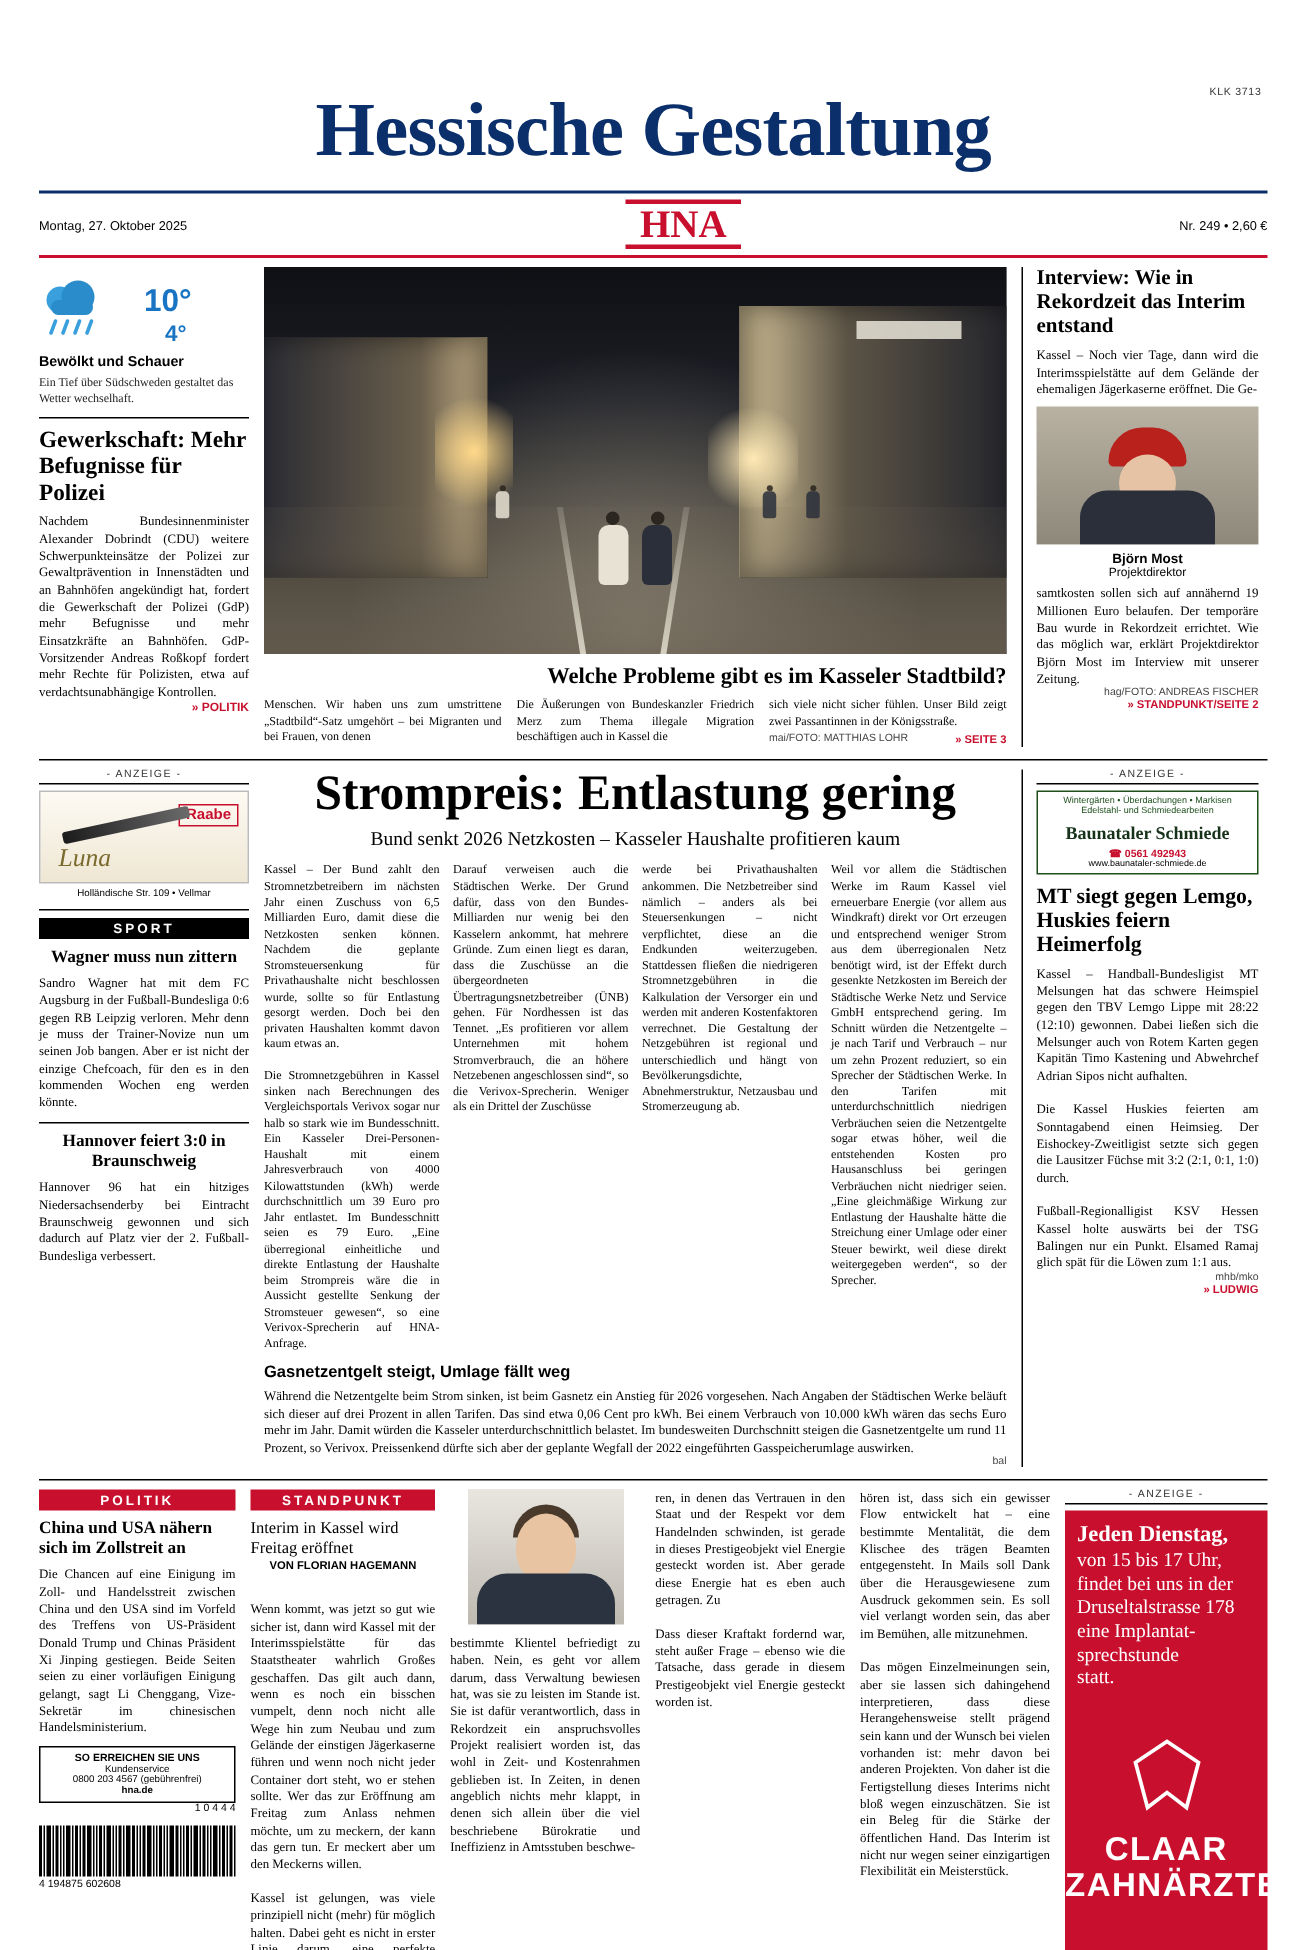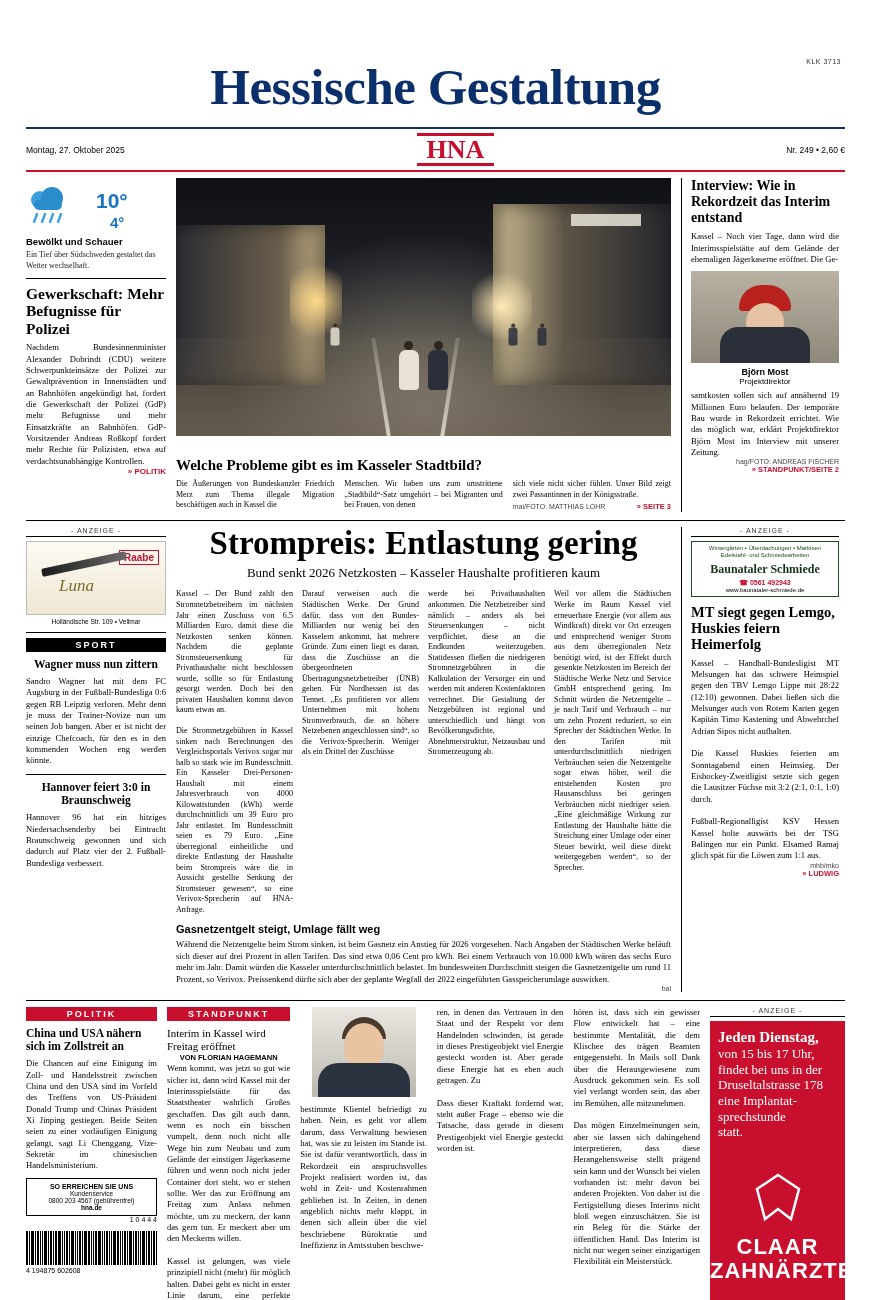--- a/index.html
+++ b/index.html
@@ -81,21 +81,21 @@
   .ped { position:absolute; bottom:18%; }
   .ped .head { width:9px; height:9px; border-radius:50%; background:#2c2620; margin:0 auto; }
   .ped .body { width:20px; height:40px; border-radius:7px 7px 4px 4px; }
   .ped.p1 { left:45%; }
   .ped.p1 .body { background:#e8e2d4; }
   .ped.p2 { left:51%; }
   .ped.p2 .body { background:#2a2f3a; }
   .ped.small { bottom:30%; transform:scale(.45); opacity:.85; }
 
   .photo-cap {
-    font-family:"Liberation Serif",serif; font-weight:bold; font-size:15px; text-align:left; margin-top:21px;
+    font-family:"Liberation Serif",serif; font-weight:bold; font-size:15px; text-align:right; margin-top:7px;
   }
   .cap-cols { display:flex; gap:10px; margin-top:5px; }
   .cap-cols > div { flex:1; font-size:8px; line-height:1.3; text-align:justify; }
   .credit { font-family:"Liberation Sans",sans-serif; font-size:7px; color:#444; }
   .seite { color:#c8102e; font-weight:bold; font-family:"Liberation Sans",sans-serif; font-size:7.5px; }
 
   
   .vrule { border-left:1px solid #000; }
   .iv-head { font-family:"Liberation Serif",serif; font-weight:bold; font-size:14px; line-height:1.12; margin-bottom:6px; }
   .portrait { width:100%; height:92px; margin:6px 0 4px; position:relative; overflow:hidden; background:#cfcabd; }
@@ -106,23 +106,23 @@
   .name { font-family:"Liberation Sans",sans-serif; font-weight:bold; font-size:9px; text-align:center; }
   .role { font-family:"Liberation Sans",sans-serif; font-size:8px; text-align:center; margin-bottom:4px; }
   .right-credit { font-family:"Liberation Sans",sans-serif; font-size:7px; text-align:right; color:#444; }
   .right-seite { text-align:right; color:#c8102e; font-weight:bold; font-family:"Liberation Sans",sans-serif; font-size:7.5px; }
 
   
   .band { border-top:1px solid #000; margin-top:8px; padding-top:6px; }
   .mainrow { display:flex; gap:10px; }
   .ad-col { width:140px; }
   .anzeige-lbl { font-family:"Liberation Sans",sans-serif; font-size:7px; letter-spacing:1px; color:#333; text-align:center; border-bottom:1px solid #000; padding-bottom:2px; margin-bottom:4px;}
-  .ad-raabe { border:1px solid #bbb; height:74px; background:linear-gradient(180deg,#fdfaf3,#efe7d4); position:relative; }
+  .ad-raabe { border:1px solid #bbb; height:62px; background:linear-gradient(180deg,#fdfaf3,#efe7d4); position:relative; }
   .ad-raabe .pen { position:absolute; left:14px; top:18px; width:86px; height:8px; background:linear-gradient(90deg,#1b1b1b,#6b6b6b); transform:rotate(-12deg); border-radius:2px; }
-  .ad-raabe .luna { position:absolute; left:32px; top:34px; font-family:"Liberation Serif",serif; font-style:italic; font-size:17px; color:#7a6a2d; }
+  .ad-raabe .luna { position:absolute; left:12px; top:34px; font-family:"Liberation Serif",serif; font-style:italic; font-size:17px; color:#7a6a2d; }
   .ad-raabe .rbadge { position:absolute; right:6px; top:8px; font-family:"Liberation Sans",sans-serif; font-weight:bold; font-size:10px; color:#c8102e; border:1px solid #c8102e; padding:1px 4px; }
   .ad-addr { font-family:"Liberation Sans",sans-serif; font-size:6.5px; text-align:center; margin-top:3px; }
 
   .main-head { font-family:"Liberation Serif",serif; font-weight:bold; font-size:33px; line-height:1.02; text-align:center; }
   .main-sub { font-family:"Liberation Serif",serif; font-size:13px; text-align:center; margin-top:5px; }
   .cols4 { display:flex; gap:9px; margin-top:8px; }
   .cols4 > div { flex:1; font-size:8.1px; line-height:1.3; text-align:justify; }
   .sub-head { font-family:"Liberation Sans",sans-serif; font-weight:bold; font-size:11px; margin:6px 0 4px; }
   .byline { font-family:"Liberation Sans",sans-serif; font-size:7.5px; font-weight:bold; text-align:right; }
 
@@ -141,21 +141,21 @@
 
   
   .bottomrow { display:flex; gap:10px; margin-top:8px; }
   .b-col1 { width:140px; }
   .b-col2 { width:146px; }
   .b-col3 { width:150px; }
   .b-col4 { width:150px; }
   .b-col5 { width:160px; }
   .stand-head { font-family:"Liberation Serif",serif; font-size:11px; text-align:left; line-height:1.2; }
   .stand-title { font-family:"Liberation Serif",serif; font-style:italic; font-weight:bold; font-size:17px; text-align:center; line-height:1.1; margin:6px 0 4px; }
-  .stand-by { font-family:"Liberation Sans",sans-serif; font-weight:bold; font-size:7.5px; text-align:center; margin-bottom:1px; }
+  .stand-by { font-family:"Liberation Sans",sans-serif; font-weight:bold; font-size:7.5px; text-align:center; margin-bottom:19px; }
   .author-photo { width:104px; height:90px; margin:0 auto; position:relative; overflow:hidden; background:#d8d4cc; }
   .author-photo .bg { position:absolute; inset:0; background:linear-gradient(180deg,#e9e6e0,#bdb9b1); }
   .author-photo .face { position:absolute; left:50%; top:16px; transform:translateX(-50%); width:40px; height:46px; border-radius:50% 50% 45% 45%; background:#e8c4a2; }
   .author-photo .hair { position:absolute; left:50%; top:10px; transform:translateX(-50%); width:44px; height:22px; border-radius:22px 22px 0 0; background:#4a3a2c; }
   .author-photo .shirt { position:absolute; left:50%; bottom:0; transform:translateX(-50%); width:92px; height:34px; background:#2c3340; border-radius:20px 20px 0 0; }
 
   .contact-box { border:1px solid #000; padding:4px; margin-top:6px; }
   .contact-box .t { font-family:"Liberation Sans",sans-serif; font-weight:bold; font-size:7px; }
   .contact-box .s { font-family:"Liberation Sans",sans-serif; font-size:6.5px; }
 
@@ -248,22 +248,22 @@
             <div class="head"></div>
             <div class="body"></div>
           </div>
         <div class="ped p2 small" style="left:72%">
             <div class="head"></div>
             <div class="body"></div>
           </div>
       </div>
       <div class="photo-cap">Welche Probleme gibt es im Kasseler Stadtbild?</div>
       <div class="cap-cols">
+        <div>Menschen. Wir haben uns zum umstrittene „Stadtbild“-Satz umgehört – bei Migranten und bei Frauen, von denen</div>
         <div>Die Äußerungen von Bundeskanzler Friedrich Merz zum Thema illegale Migration beschäftigen auch in Kassel die</div>
-        <div>Menschen. Wir haben uns zum umstrittene „Stadtbild“-Satz umgehört – bei Migranten und bei Frauen, von denen</div>
         <div>
           <span>sich viele nicht sicher fühlen. Unser Bild zeigt zwei Passantinnen in der Königsstraße.</span>
           <div style="display:flex;justify-content:space-between;margin-top:2px">
             <span class="credit">mai/FOTO: MATTHIAS LOHR</span>
             <span class="seite">» SEITE 3</span>
           </div>
         </div>
       </div>
     </div>
 

